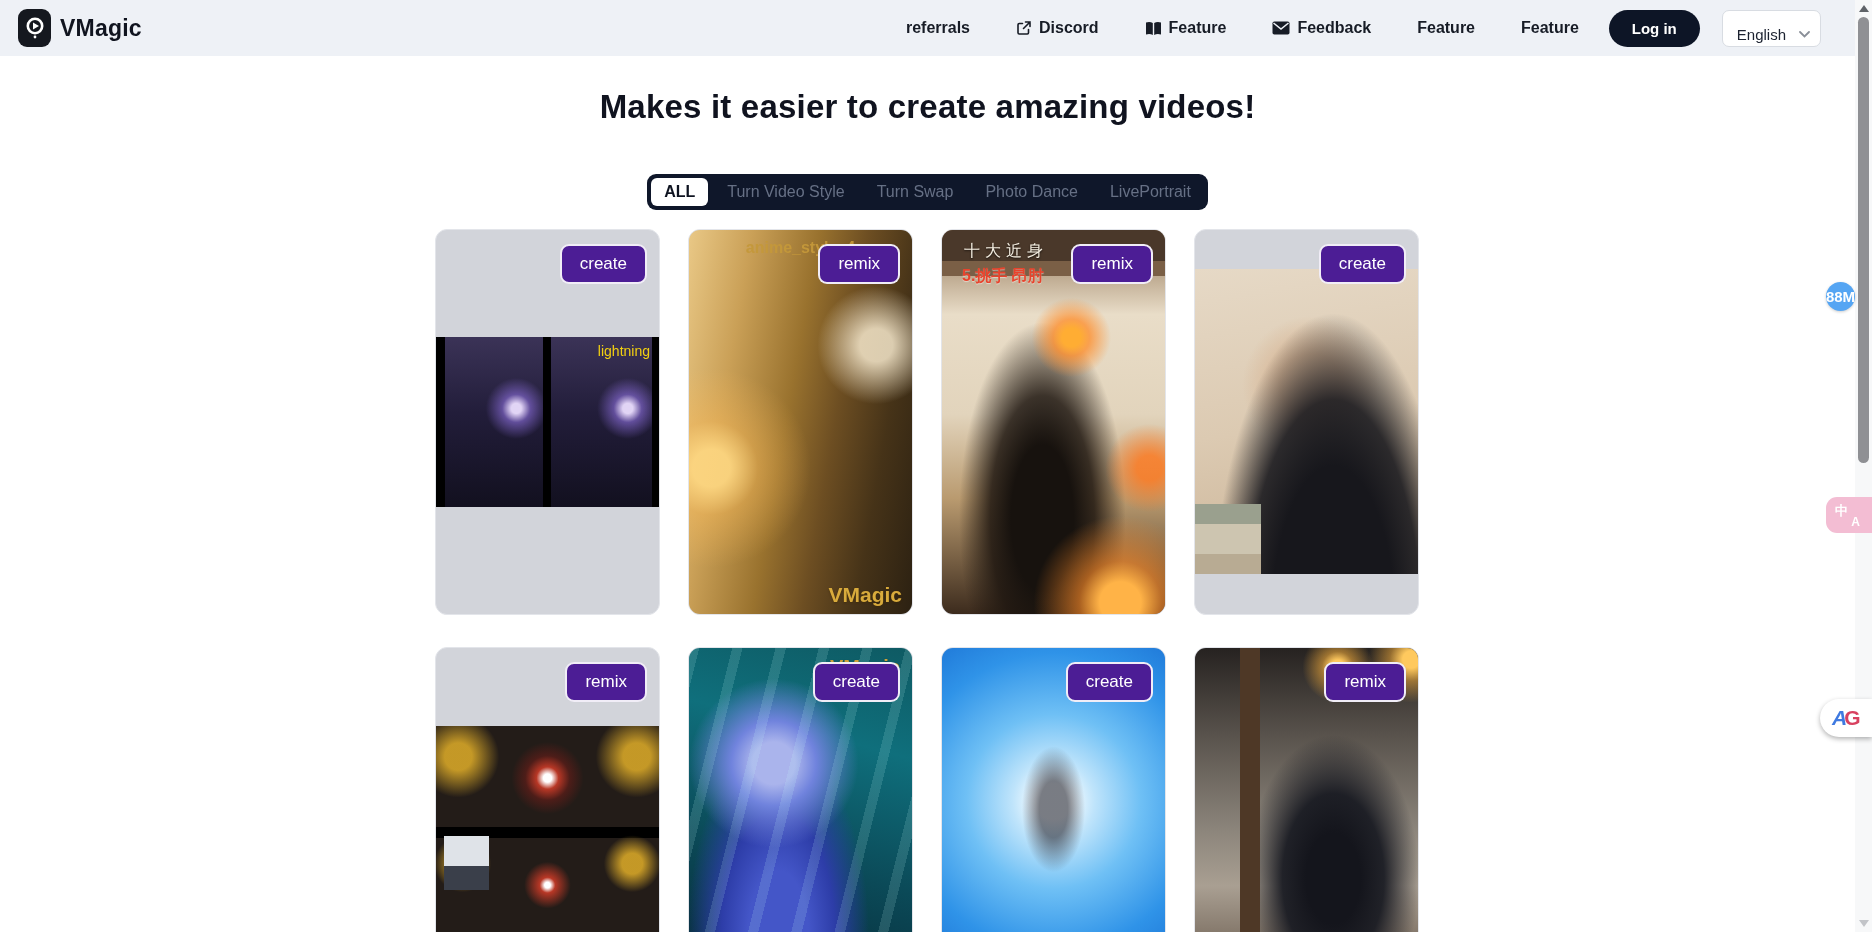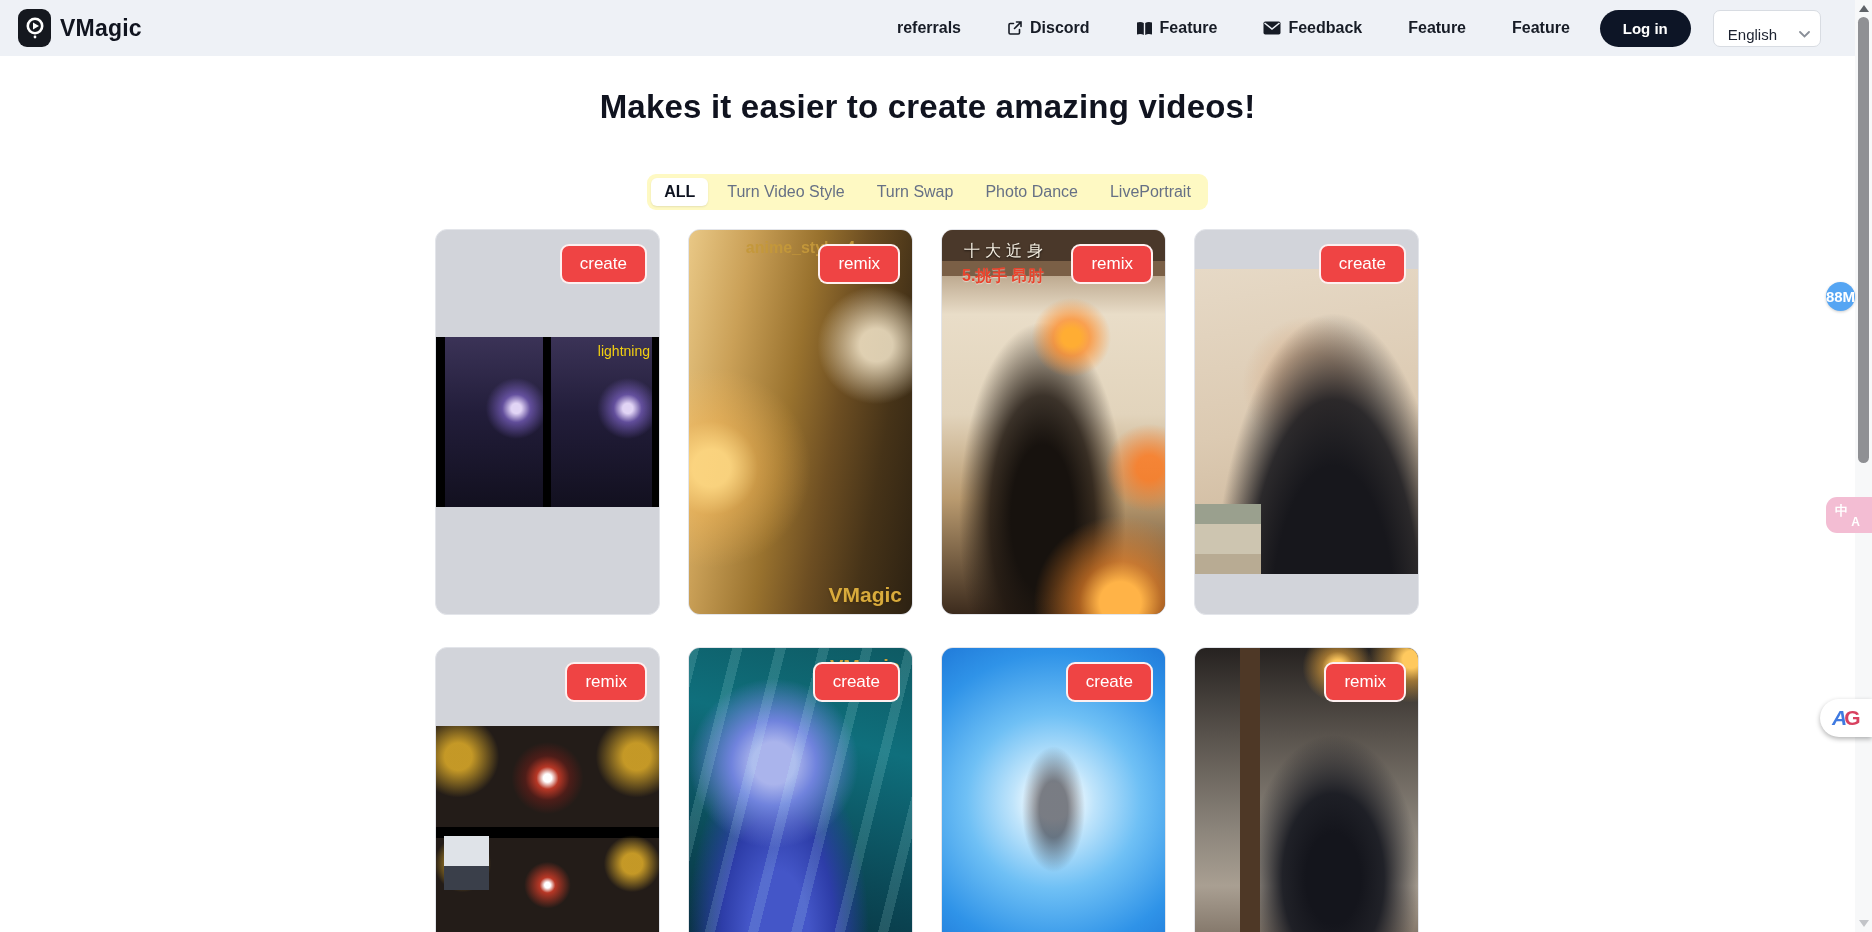--- a/index.html
+++ b/index.html
@@ -14,41 +14,41 @@
   .logo-badge { width:33px; height:38px; background:#15181f; border-radius:9px;
                 display:flex; align-items:center; justify-content:center; }
   .nav { margin-left:auto; display:flex; align-items:center; gap:46px; }
   .nav-item { display:flex; align-items:center; gap:7px; font-size:16px; font-weight:700;
               color:#171c26; cursor:pointer; white-space:nowrap; }
   .nav-item svg { display:block; }
   .login-btn { margin-left:30px; background:#0d1526; color:#fff; font-size:15px; font-weight:700;
                border:none; border-radius:20px; padding:10px 23px; cursor:pointer;
                font-family:inherit; }
   .lang-select { margin-left:22px; background:#fff; border:1px solid #d8dce2; border-radius:7px;
-                 height:37px; padding:12px 10px 0 14px; display:flex; align-items:center; gap:22px;
+                 height:37px; padding:12px 10px 0 14px; display:flex; align-items:center; gap:13px;
                  font-size:15px; color:#1c2230; cursor:pointer;justify-content:space-between; }
 
   
   .main { width:1855px; }
   .hero-title { margin-top:32px; text-align:center; font-size:33px; font-weight:700;
                 color:#10131f; letter-spacing:.2px; }
   .tabs-wrap { display:flex; justify-content:center; margin-top:48px; }
-  .tabs { display:inline-flex; align-items:center; background:#fef9c3; border-radius:9px;
+  .tabs { display:inline-flex; align-items:center; background:#0f172a; border-radius:9px;
           padding:4px; gap:6px; }
   .tab { font-size:16px; color:#667085; padding:5px 13px; border-radius:6px; cursor:pointer;
          white-space:nowrap; }
   .tab.active { background:#fff; color:#0e1320; font-weight:600;
                 box-shadow:0 1px 2px rgba(16,24,40,.1); }
 
   
   .grid { width:985px; margin:19px auto 0; display:grid;
           grid-template-columns:repeat(4,225px); grid-auto-rows:386px; column-gap:28px; row-gap:32px; }
   .card { position:relative; background:#d2d4da; border:1px solid #e3e5ea; border-radius:12px;
           overflow:hidden; }
-  .card-btn { position:absolute; top:14px; right:12px; z-index:3; background:#ef4444; color:#fff;
+  .card-btn { position:absolute; top:14px; right:12px; z-index:3; background:#4c1d95; color:#fff;
               font-size:17px; font-family:inherit; border:2px solid rgba(255,255,255,.92);
               border-radius:9px; padding:8px 18px; cursor:pointer; }
   .media { position:absolute; background-repeat:no-repeat; background-size:cover; }
   .media-full { inset:0; }
   .cap { position:absolute; z-index:2; white-space:nowrap; }
 
   
   .kind-dance .media { left:0; right:0; top:107px; height:170px;
     background:
       linear-gradient(90deg,#000 0 4%,rgba(0,0,0,0) 4% 48%,#000 48% 51.5%,rgba(0,0,0,0) 51.5% 97%,#000 97% 100%),

